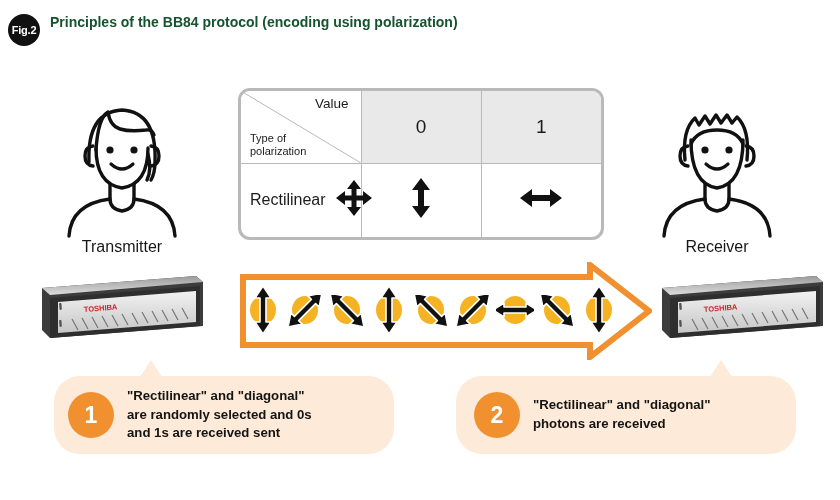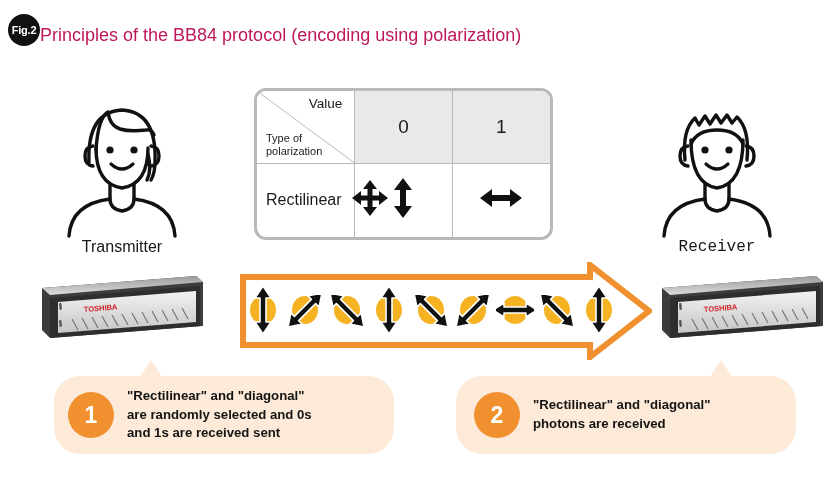--- a/index.html
+++ b/index.html
@@ -7,50 +7,50 @@
     width:840px;height:500px;
     background:#ffffff;
     font-family:"Liberation Sans","DejaVu Sans",sans-serif;
     color:#121212;
     overflow:hidden;
     position:relative;
   }
   .stage{position:absolute;left:0;top:0;width:840px;height:500px;}
 
   
-  .fig-header{position:absolute;left:8px;top:14px;display:flex;align-items:flex-end;}
+  .fig-header{position:absolute;left:8px;top:14px;display:flex;align-items:flex-start;gap:10px;}
   .fig-badge{
     width:32px;height:32px;border-radius:50%;
     background:#111111;color:#ffffff;
     display:flex;align-items:center;justify-content:center;
     font-size:11px;font-weight:bold;letter-spacing:-0.2px;
   }
-  .fig-title{font-size:18px;font-weight:normal;color:#be185d;white-space:nowrap;}
+  .fig-title{font-size:14px;font-weight:bold;color:#14532d;white-space:nowrap;}
 
   
   .person{position:absolute;}
   .person-tx{left:62px;top:88px;}
   .person-rx{left:657px;top:88px;}
   .person-label{
     position:absolute;width:200px;text-align:center;
     font-size:16px;color:#171717;
   }
   .label-tx{left:22px;top:238px;}
-  .label-rx{left:617px;top:238px;font-family:Liberation Mono, monospace;}
+  .label-rx{left:617px;top:238px;}
 
   
   .server{position:absolute;}
   .server-tx{left:28px;top:268px;}
   .server-rx{left:648px;top:268px;}
 
   
   .tbl-wrap{
-    position:absolute;left:238px;top:88px;width:299px;height:152px;
+    position:absolute;left:238px;top:88px;width:366px;height:152px;
     border:3px solid #b9b9b9;border-radius:12px;
-    background:#ffffff;box-sizing:border-box;overflow:hidden;margin-left:16px;
+    background:#ffffff;box-sizing:border-box;overflow:hidden;
   }
   .tbl{width:100%;height:100%;border-collapse:collapse;table-layout:fixed;}
   .tbl td{border:1px solid #b9b9b9;padding:0;vertical-align:middle;}
   .tbl tr:first-child td{border-top:none;}
   .tbl tr:last-child td{border-bottom:none;}
   .tbl td:first-child{border-left:none;}
   .tbl td:last-child{border-right:none;}
   .hdr{background:#e9e9e9;text-align:center;font-size:19px;color:#1b1b1b;height:50px;}
   .corner{
     position:relative;background:#ffffff;height:50px;

